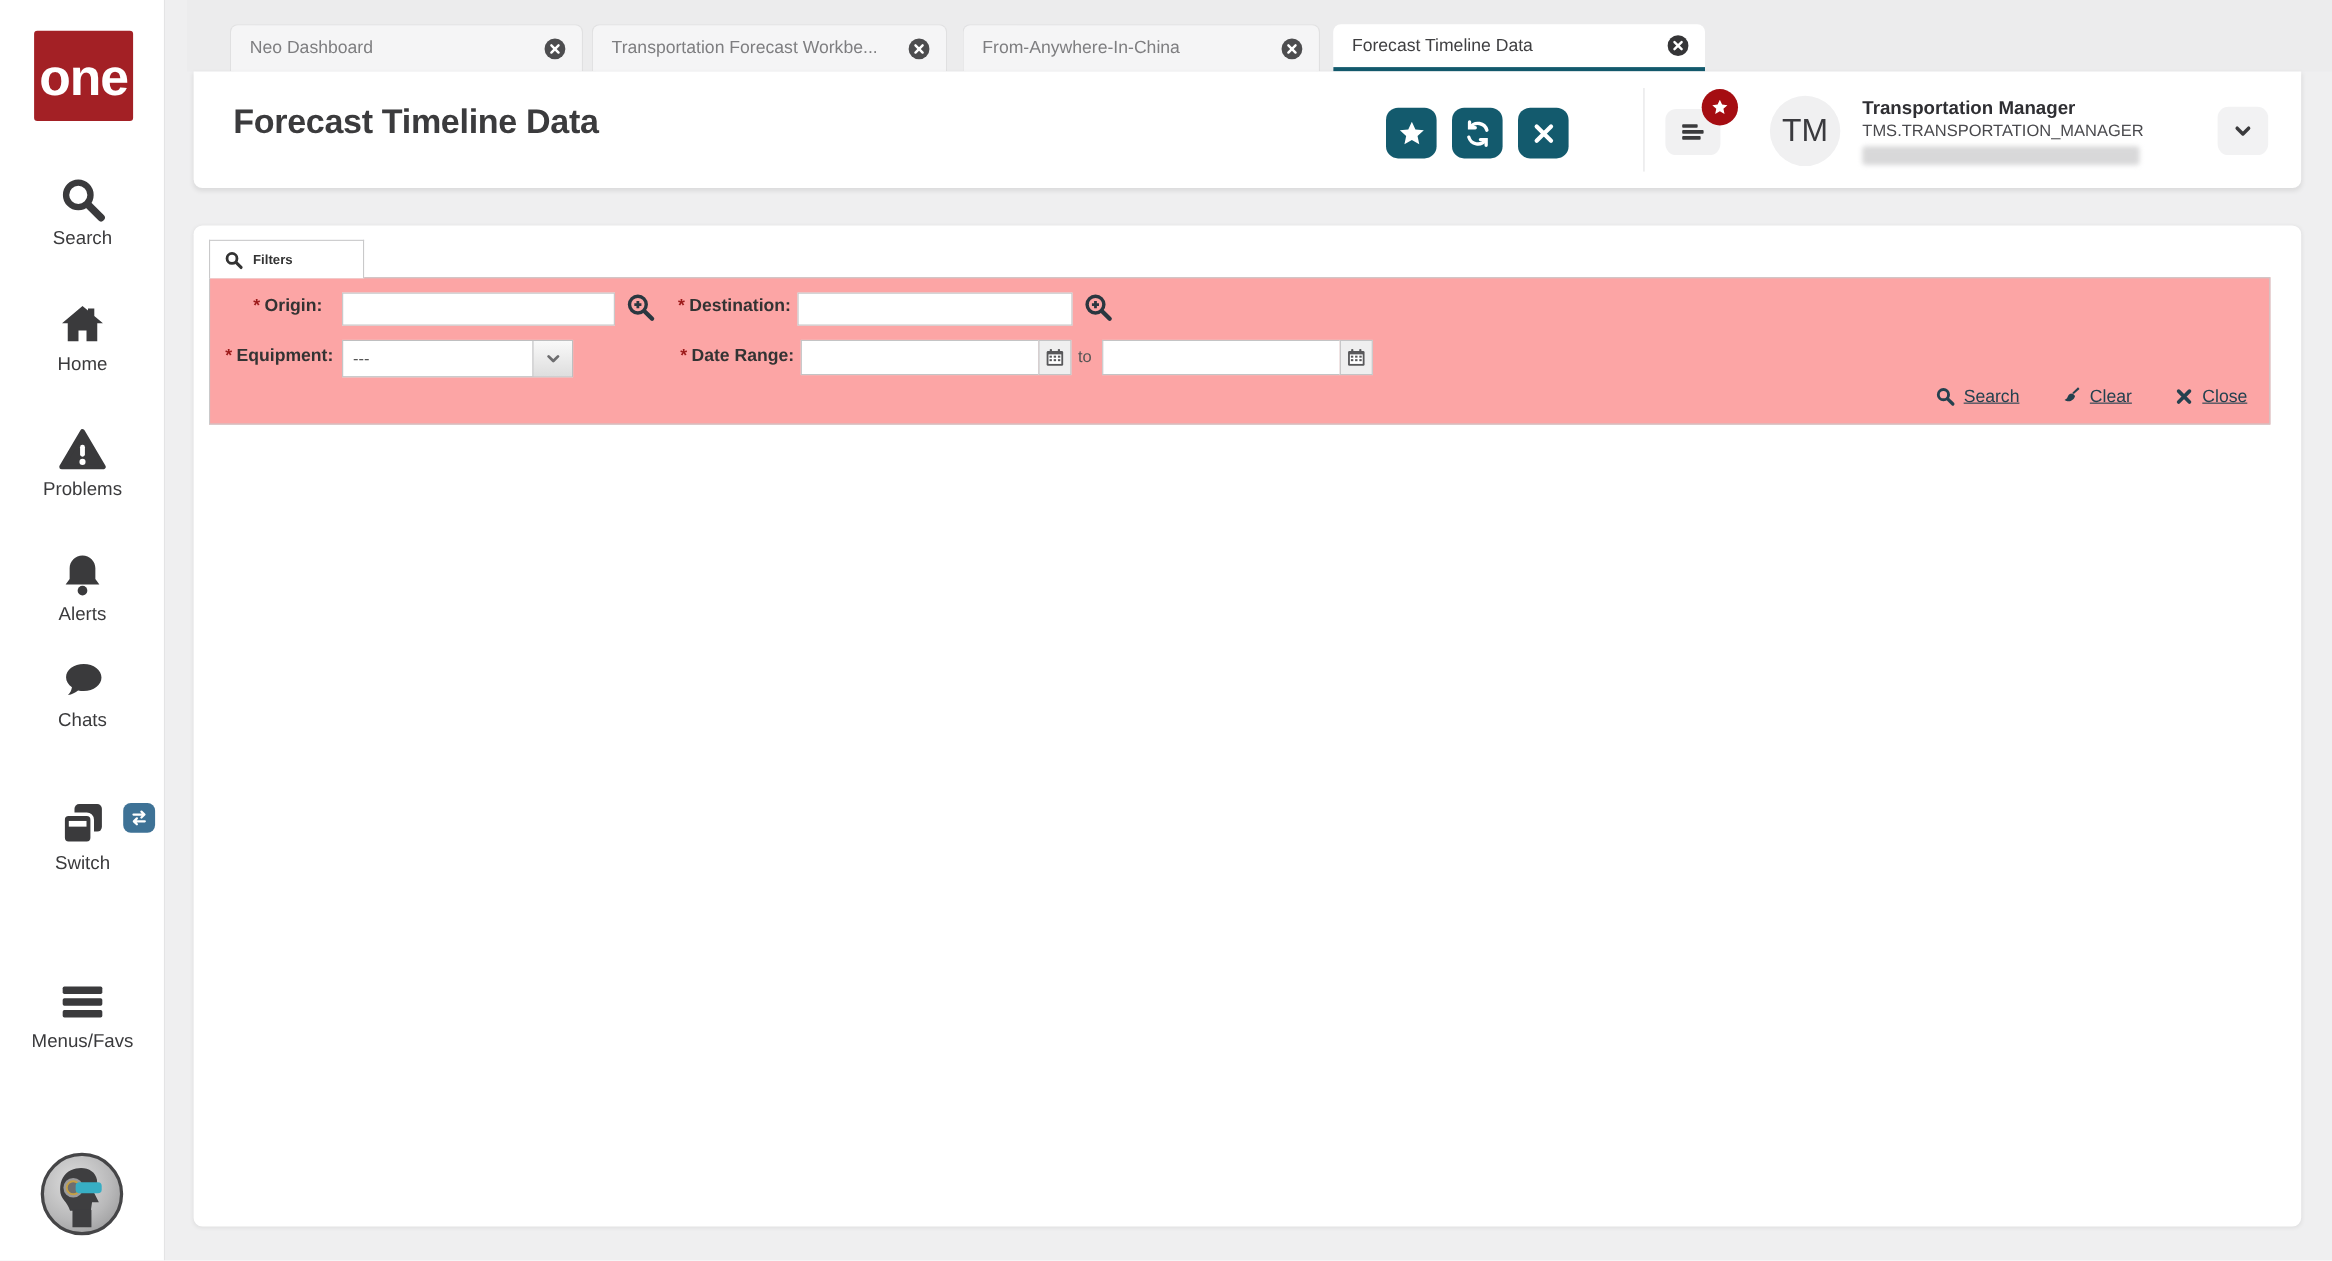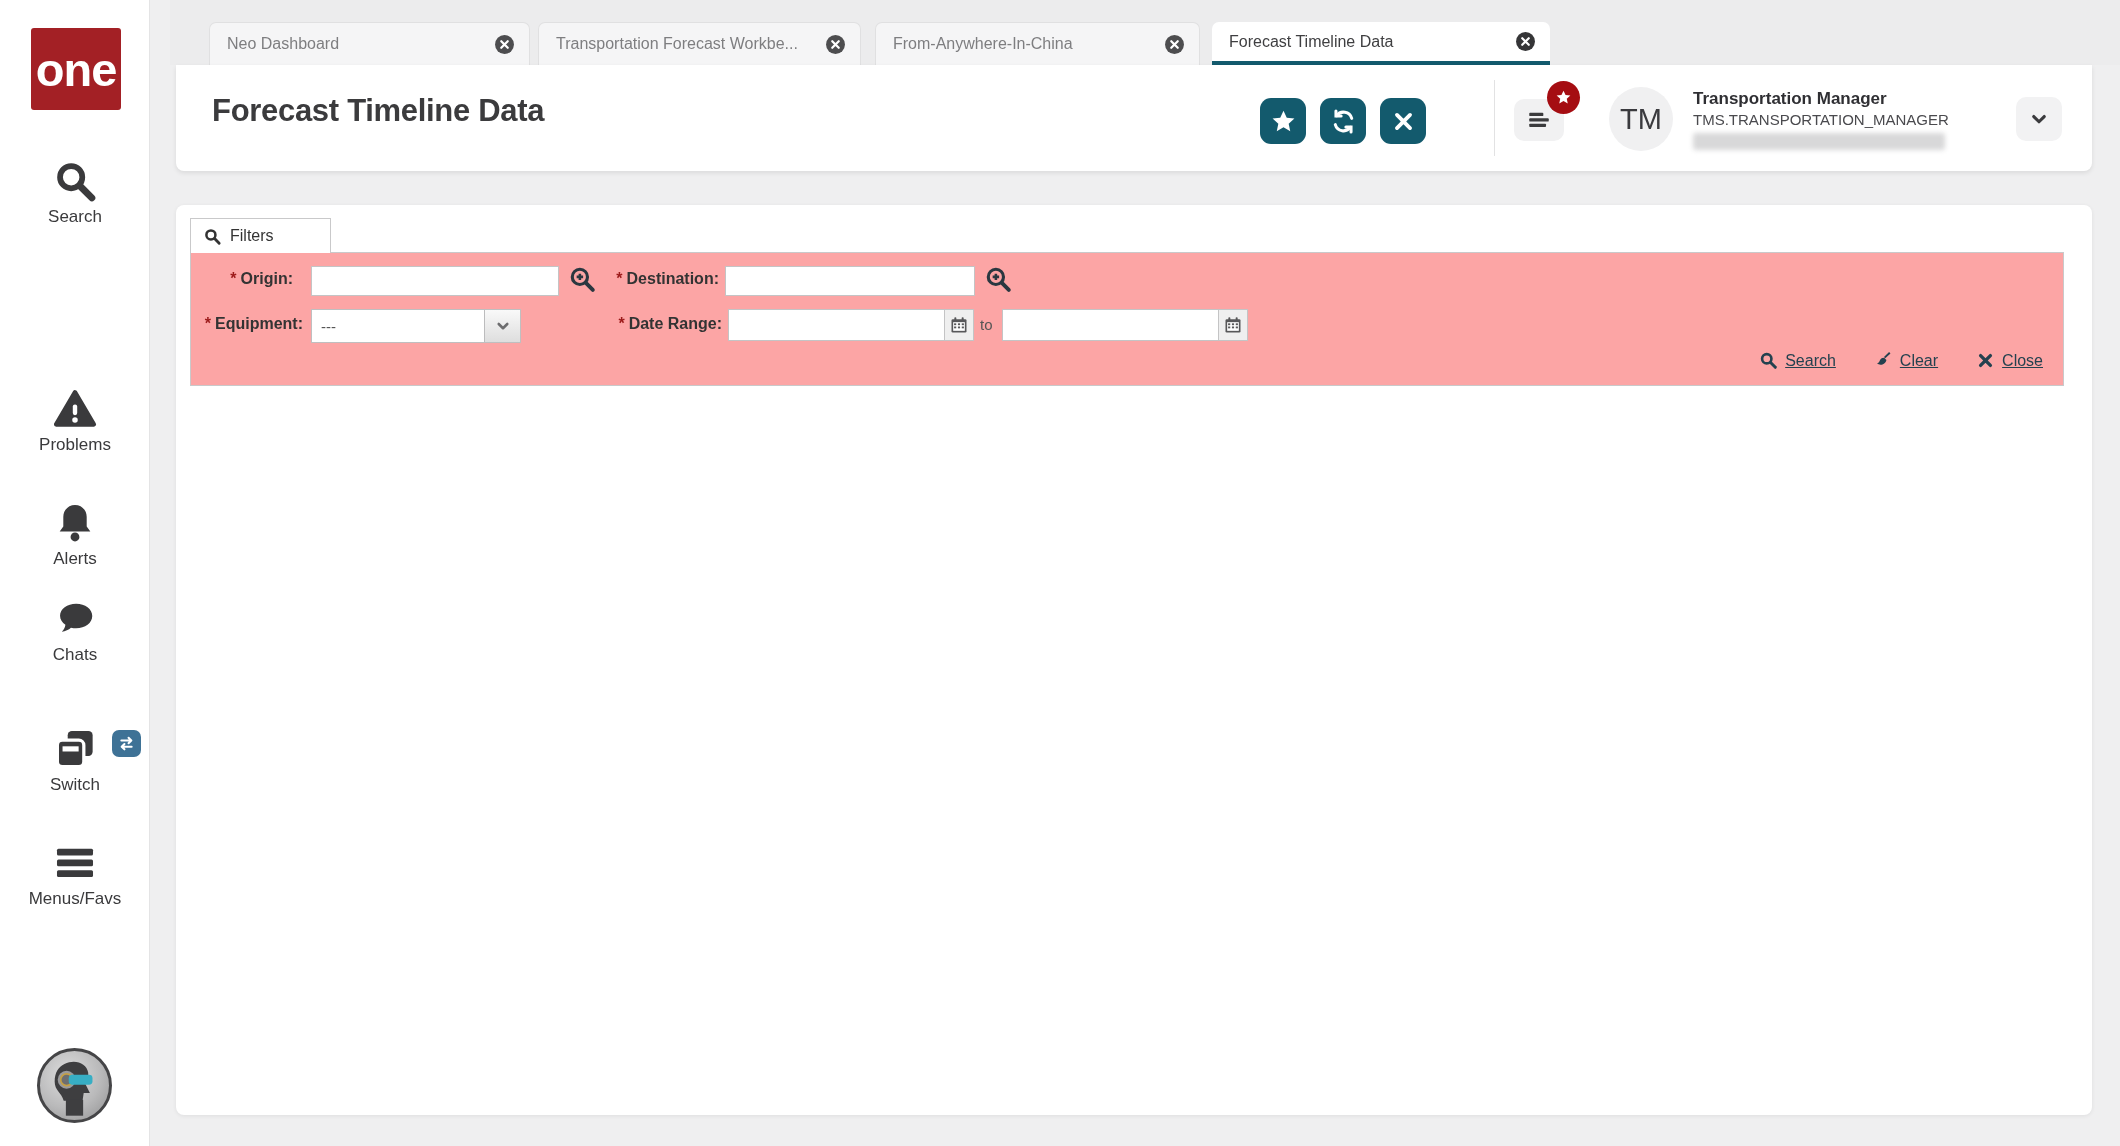--- a/index.html
+++ b/index.html
@@ -112,21 +112,21 @@
   .content-card {
     position: absolute; left: 176px; top: 205px; width: 1916px; height: 910px;
     background: #ffffff; border-radius: 8px; box-shadow: 0 1px 4px rgba(0,0,0,0.07);
   }
   .filters-tab {
     position: absolute; left: 14px; top: 13px; width: 141px; height: 35px;
     background: #fff; border: 1px solid #c9c9ca; border-bottom: none; z-index: 2;
     display: flex; align-items: center; padding-left: 12px; gap: 8px; cursor: pointer;
   }
   .filters-tab svg { width: 19px; height: 19px; }
-  .filters-tab .ft-label { font-size: 16px; font-weight: 400; color: #333; }
+  .filters-tab .ft-label { font-size: 12px; font-weight: 700; color: #333; }
   .fieldset {
     position: absolute; left: 14px; top: 47px; width: 1874px; height: 134px;
     border: 1px solid #c9c9ca; background: #fca5a5;
   }
   .flabel {
     position: absolute; font-size: 16px; font-weight: 700; color: #333;
     text-align: right; white-space: nowrap;
   }
   .req { color: #9c1a1a; margin-right: 4px; font-weight: 700; }
   .txt-input {
@@ -174,20 +174,26 @@
     <div class="logo">one</div>
 
     <div class="nav-item" style="top:158px">
       <svg class="nicon" viewBox="0 0 24 24" fill="none" stroke="currentColor">
         <circle cx="10" cy="10" r="5.8" stroke-width="3"></circle>
         <line x1="14.6" y1="14.6" x2="20.8" y2="20.8" stroke-width="3.6" stroke-linecap="round"></line>
       </svg>
       <span class="nlabel">Search</span>
     </div>
 
+    <div class="nav-item" style="top:272px">
+      <svg class="nicon" viewBox="0 0 24 24" fill="currentColor">
+        <path d="M12 3.2L2.3 11.4h2.7V20h5.1v-5.1h3.8V20H19v-8.6h2.7L17.6 8V4.4h-3v1z"></path>
+      </svg>
+      <span class="nlabel">Home</span>
+    </div>
 
     <div class="nav-item" style="top:386px">
       <svg class="nicon" viewBox="0 0 24 24">
         <path d="M12 3.4L21.8 20H2.2z" fill="currentColor" stroke="currentColor" stroke-width="2.4" stroke-linejoin="round"></path>
         <rect x="10.85" y="9.6" width="2.3" height="5.6" rx="1.1" fill="#fff"></rect>
         <circle cx="12" cy="17.7" r="1.45" fill="#fff"></circle>
       </svg>
       <span class="nlabel">Problems</span>
     </div>
 
@@ -214,21 +220,21 @@
       </svg>
       <span class="nlabel">Switch</span>
     </div>
     <div class="switch-badge">
       <svg width="19" height="19" viewBox="0 0 24 24" fill="none" stroke="#fff" stroke-width="2.6" stroke-linecap="round" stroke-linejoin="round">
         <path d="M5.5 8.2h12.3M14.6 4.8l3.5 3.4-3.5 3.4"></path>
         <path d="M18.5 16H6.2M9.4 12.6L5.9 16l3.5 3.4"></path>
       </svg>
     </div>
 
-    <div class="nav-item" style="top:840px">
+    <div class="nav-item" style="top:888px">
       <svg class="nicon" viewBox="0 0 24 24" fill="currentColor">
         <rect x="2.6" y="4.6" width="18.8" height="3.5" rx="0.8"></rect>
         <rect x="2.6" y="10.2" width="18.8" height="3.5" rx="0.8"></rect>
         <rect x="2.6" y="15.8" width="18.8" height="3.5" rx="0.8"></rect>
       </svg>
       <span class="nlabel">Menus/Favs</span>
     </div>
 
     <div class="robot-avatar">
       <svg width="69" height="69" viewBox="0 0 48 48">

